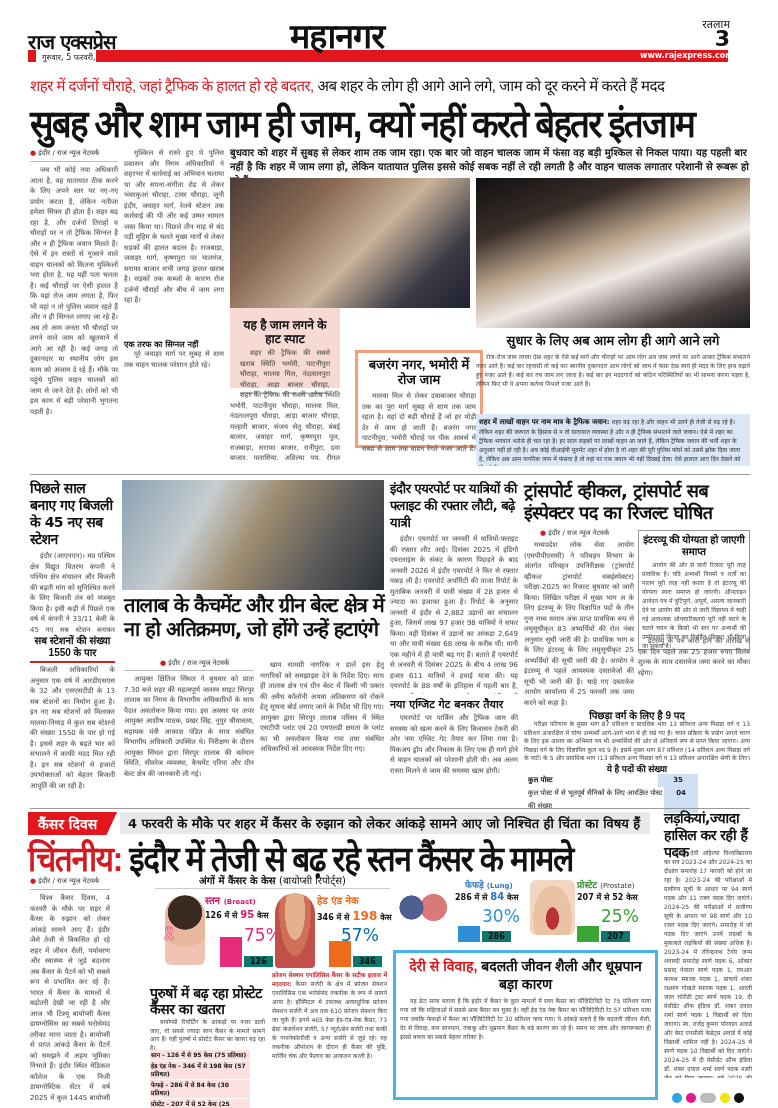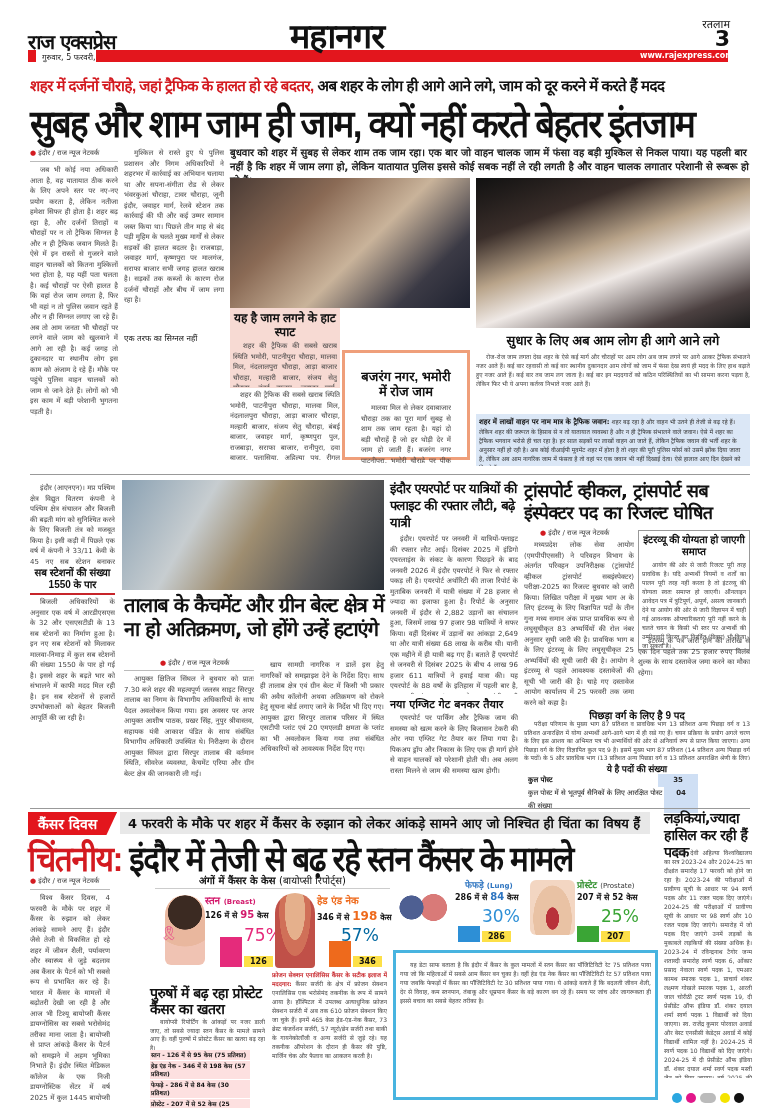--- a/index.html
+++ b/index.html
@@ -6,21 +6,21 @@
 body{width:778px;height:1108px;background:#fff;font-family:"DejaVu Sans",sans-serif;color:#111;overflow:hidden;position:relative}
 .abs{position:absolute}
 .hd-brand{left:28px;top:28px;font-size:20px;font-weight:bold;font-family:"DejaVu Serif",serif;letter-spacing:-1px}
 .hd-redbar{left:28px;top:50px;width:8px;height:12px;background:#e3161d}
 .hd-date{left:42px;top:51px;font-size:8px;color:#222}
 .hd-line{left:96px;top:50px;width:632px;height:12px;background:#e3161d}
 .hd-title{left:290px;top:12px;font-size:34px;font-weight:bold;font-family:"DejaVu Serif",serif;letter-spacing:-1px;color:#111}
 .hd-city{left:700px;top:16px;font-size:11px;text-align:right;width:30px}
 .hd-page{left:710px;top:26px;font-size:22px;font-weight:bold;width:20px;text-align:right}
 .hd-url{left:640px;top:51px;font-size:8px;color:#fff;font-weight:bold;width:88px;text-align:right}
-.kicker{left:30px;top:75px;width:720px;font-size:15px;font-weight:bold;letter-spacing:-0.5px;white-space:nowrap;font-family:"Liberation Sans Narrow","Liberation Sans",sans-serif}
+.kicker{left:30px;top:75px;width:720px;font-size:15px;font-weight:normal;letter-spacing:-0.5px;white-space:nowrap;font-family:"Liberation Sans Narrow","Liberation Sans",sans-serif}
 .kicker .red{color:#d31a20}
 .headline{left:30px;top:96px;width:720px;font-size:38px;font-weight:bold;letter-spacing:-2px;white-space:nowrap;text-align:center;font-family:"Liberation Sans",sans-serif;transform:scaleX(0.92);transform-origin:left}
 .byline{font-size:7px;color:#333;margin-bottom:4px}
 .byline::before{content:"● ";color:#d31a20}
 .col{font-size:7px;line-height:10.5px;color:#444;text-align:justify;overflow:hidden}
 .col p{text-indent:10px}
 .deck{left:230px;top:146px;width:520px;font-size:10px;font-weight:bold;line-height:14px;color:#222}
 .photo{background:linear-gradient(135deg,#4a3b35,#8a6a55 30%,#c9b39a 55%,#3b3a45 80%,#1f2230);overflow:hidden}
 .photo2{background:linear-gradient(160deg,#111 0%,#3a2e2a 25%,#b9a48a 45%,#efe9e6 60%,#4b4040 85%,#1b1b1b)}
 .photo3{background:linear-gradient(120deg,#8aa1b3 0%,#c7cdd0 30%,#9e8d70 50%,#5b5a5a 75%,#2b3138)}
@@ -32,21 +32,21 @@
 .red-sep{height:2px;background:#c7252a}
 .tbl-row{display:flex;justify-content:space-between;font-size:7px;line-height:13px}
 .tbl-val{background:#cfdff4;width:40px;text-align:center;font-weight:bold;color:#222}
 .cancer-tag{left:28px;top:812px;background:#e3161d;color:#fff;font-size:14px;font-weight:bold;padding:2px 20px 2px 10px;clip-path:polygon(0 0,100% 0,88% 100%,0 100%)}
 .cancer-strip{left:120px;top:812px;width:530px;height:22px;background:#e8e8e8;font-size:13px;font-weight:bold;padding:2px 8px;white-space:nowrap}
 .cancer-head{left:28px;top:834px;font-size:35px;font-weight:bold;letter-spacing:-1.5px;white-space:nowrap;transform:scaleX(0.9);transform-origin:left;font-family:"Liberation Sans",sans-serif}
 .cancer-head .red{color:#d31a20}
 .ill{border-radius:50%}
 .bar{position:absolute;bottom:0;width:22px}
 .pct{font-size:17px;font-weight:normal;position:absolute}
-.base-label{position:absolute;font-size:8px;background:#fde047;padding:1px 6px;font-weight:bold}
+.base-label{position:absolute;font-size:8px;background:#0f766e;padding:1px 6px;font-weight:bold}
 .organ-title{font-size:10px;font-weight:bold;position:absolute}
 .organ-count{font-size:8px;font-weight:bold;position:absolute}
 .dots span{display:inline-block;width:10px;height:10px;border-radius:50%;margin-right:4px}
 </style>
 </head>
 <body>
 
 <div class="abs hd-brand">राज एक्सप्रेस</div>
 <div class="abs hd-redbar" style="background: rgb(227, 22, 29);"></div>
 <div class="abs hd-date">गुरुवार, 5 फरवरी, 2026</div>
@@ -63,58 +63,62 @@
   <div class="byline">इंदौर / राज न्यूज नेटवर्क</div>
   <div class="sep-h" style="margin-bottom:3px"></div>
   <div class="col" style="height:310px">
       <p>जब भी कोई नया अधिकारी आता है, वह यातायात ठीक करने के लिए अपने स्तर पर नए-नए प्रयोग करता है, लेकिन नतीजा हमेशा सिफर ही होता है। शहर बढ़ रहा है, और दर्जनों तिराहों व चौराहों पर न तो ट्रैफिक सिग्नल है और न ही ट्रैफिक जवान मिलते हैं। ऐसे में इन रास्तों से गुजरने वाले वाहन चालकों को कितना मुश्किलों भरा होता है, यह यहीं पता चलता है। कई चौराहों पर ऐसी हालत है कि वहां रोज जाम लगता है, फिर भी वहां न तो पुलिस जवान रहते हैं और न ही सिग्नल लगाए जा रहे हैं। अब तो आम जनता भी चौराहों पर लगने वाले जाम को खुलवाने में आगे आ रही है। कई जगह तो दुकानदार या स्थानीय लोग इस काम को अंजाम दे रहे हैं। मौके पर पहुंचे पुलिस वाहन चालकों को जाम से जाने देते हैं। लोगों को भी इस काम में बड़ी परेशानी भुगतना पड़ती है।</p>
     </div>
 </div>
 <div class="abs" style="left:124px;top:148px;width:100px">
   <div class="col" style="height:172px">
       <p>मुश्किल से रास्ते हुए थे पुलिस प्रशासन और निगम अधिकारियों ने शहरभर में कार्रवाई का अभियान चलाया था और सपना-संगीता रोड से लेकर भंवरकुआं चौराहा, टावर चौराहा, जूनी इंदौर, जवाहर मार्ग, रेलवे स्टेशन तक कार्रवाई की थी और कई उम्मर सामान जब्त किया था। पिछले तीन माह से बंद पड़ी मुहिम के चलते मुख्य मार्गों से लेकर सड़कों की हालत बदतर है। राजबाड़ा, जवाहर मार्ग, कृष्णपुरा पर मालगंज, सराफा बाजार सभी जगह हालत खराब है। सड़कों तक कब्जों के कारण रोज दर्जनों चौराहों और बीच में जाम लगा रहा है।</p>
     </div>
-  <div style="font-size:8px;font-weight:normal;margin-top:12px">एक तरफ का सिग्नल नहीं</div>
+  <div style="font-size:8px;font-weight:bold;margin-top:18px">एक तरफ का सिग्नल नहीं</div>
+  <div class="col" style="height:120px">
+      <p>पूरे जवाहर मार्ग पर सुबह से शाम तक वाहन चालक परेशान होते रहे।</p>
+    </div>
 </div>
 
 <div class="abs deck">बुधवार को शहर में सुबह से लेकर शाम तक जाम रहा। एक बार जो वाहन चालक जाम में फंसा वह बड़ी मुश्किल से निकल पाया। यह पहली बार नहीं है कि शहर में जाम लगा हो, लेकिन यातायात पुलिस इससे कोई सबक नहीं ले रही लगती है और वाहन चालक लगातार परेशानी से रूबरू हो रहे हैं।</div>
 
 <div class="abs photo" style="left:230px;top:178px;width:240px;height:130px"></div>
 <div class="abs photo2" style="left:476px;top:178px;width:274px;height:150px"></div>
 
-<div class="abs pinkbox" style="left:230px;top:308px;width:110px;height:80px;padding:3px">
+<div class="abs pinkbox" style="left:230px;top:308px;width:110px;height:80px;padding:10px">
   <div class="sub-h" style="font-size:12px;line-height:14px">यह है जाम लगने के हाट स्पाट</div>
   <div class="col" style="height:46px;margin-top:2px">
       <p>शहर की ट्रैफिक की सबसे खराब स्थिति भमोरी, पाटनीपुरा चौराहा, मालवा मिल, नंदलालपुरा चौराहा, आड़ा बाजार चौराहा, मल्हारी बाजार, संजय सेतु चौराहा, बंबई बाजार, जवाहर मार्ग, कृष्णपुरा पुल, राजबाड़ा, सराफा बाजार, रानीपुरा, दवा बाजार, पलासिया, अहिल्या पथ, रीगल चौराहा जैसे इलाकों में रहती है।</p>
     </div>
 </div>
 <div class="abs col" style="left:230px;top:390px;width:110px;height:70px">
     <p>शहर की ट्रैफिक की सबसे खराब स्थिति भमोरी, पाटनीपुरा चौराहा, मालवा मिल, नंदलालपुरा चौराहा, आड़ा बाजार चौराहा, मल्हारी बाजार, संजय सेतु चौराहा, बंबई बाजार, जवाहर मार्ग, कृष्णपुरा पुल, राजबाड़ा, सराफा बाजार, रानीपुरा, दवा बाजार, पलासिया, अहिल्या पथ, रीगल चौराहा जैसे इलाकों में रहती है।</p>
   </div>
 
-<div class="abs box-orange" style="left:342px;top:350px;width:128px;height:110px;padding:16px">
+<div class="abs box-orange" style="left:355px;top:350px;width:128px;height:98px;padding:4px">
   <div class="sub-h" style="font-size:13px;line-height:15px">बजरंग नगर, भमोरी में रोज जाम</div>
   <div class="col" style="height:60px;margin-top:4px">
       <p>मालवा मिल से लेकर दवाबाजार चौराहा तक का पूरा मार्ग सुबह से शाम तक जाम रहता है। यहां दो बड़ी चौराहें हैं जो हर थोड़ी देर में जाम हो जाती हैं। बजरंग नगर पाटनीपुरा, भमोरी चौराहे पर पीक आवर्स में सुबह से शाम तक वाहन रेंगते नजर आते हैं। कहीं-कहीं पुलिसकर्मी खड़ी रहते हैं, फिर भी जाम लगता है।</p>
     </div>
 </div>
 
 <div class="abs" style="left:476px;top:331px;width:274px">
   <div class="sub-h" style="font-size:13px">सुधार के लिए अब आम लोग ही आगे आने लगे</div>
   <div class="col" style="height:50px;margin-top:3px;font-size:6px;line-height:9px">
       <p>रोज-रोज जाम लगता देख शहर के ऐसे कई मार्ग और चौराहों पर आम लोग अब जाम लगने पर आगे आकर ट्रैफिक संभालने नजर आते हैं। कई बार रहवासी तो कई बार स्थानीय दुकानदार आम लोगों को जाम में फंसा देख स्वयं ही मदद के लिए हाथ बढ़ाते हुए नजर आते हैं। कई बार तब जाम लग जाता है। कई बार इन मददगारों को कठिन परिस्थितियों का भी सामना करना पड़ता है, लेकिन फिर भी ये अपना कर्तव्य निभाते नजर आते हैं।</p>
     </div>
 </div>
 <div class="abs blue-box" style="left:476px;top:414px;width:274px;height:52px;padding:3px;font-size:6px;line-height:9px;overflow:hidden;color:#333">
   <b style="color:#111;font-size:7px">शहर में लाखों वाहन पर नाम मात्र के ट्रैफिक जवान:</b><span> शहर बढ़ रहा है और वाहन भी उतने ही तेजी से बढ़ रहे हैं। लेकिन शहर की जरूरत के हिसाब से न तो यातायात व्यवस्था है और न ही ट्रैफिक संभालने वाले जवान। ऐसे में शहर का ट्रैफिक भगवान भरोसे ही चल रहा है। हर साल सड़कों पर लाखों वाहन आ जाते हैं, लेकिन ट्रैफिक जवान की भर्ती शहर के अनुसार नहीं हो रही है। अब कोई वीआईपी मूवमेंट शहर में होता है तो शहर की पूरी पुलिस फोर्स को उसमें झोंक दिया जाता है, लेकिन अब आम नागरिक जाम में फंसता है तो वहां पर एक जवान भी नहीं दिखाई देता। ऐसे हालात आए दिन देखने को मिलते हैं।</span>
 </div>
 
 <div class="abs red-sep" style="left:30px;top:474px;width:720px;height:1px;background:#999"></div>
 
 <div class="abs" style="left:30px;top:480px;width:85px">
+  <div style="font-size:14px;font-weight:bold;line-height:17px;letter-spacing:-0.5px">पिछले साल बनाए गए बिजली के 45 नए सब स्टेशन</div>
   <div class="col" style="height:82px;margin-top:3px">
       <p>इंदौर (आएनएन)। मप्र पश्चिम क्षेत्र विद्युत वितरण कंपनी ने पश्चिम क्षेत्र संचालन और बिजली की बढ़ती मांग को सुनिश्चित करने के लिए बिजली तंत्र को मजबूत किया है। इसी कड़ी में पिछले एक वर्ष में कंपनी ने 33/11 केवी के 45 नए सब स्टेशन बनाकर किसानों, उद्योगों, घरेलू, गैर घरेलू श्रेणी के उपभोक्ताओं के लिए बिजली प्रदाय प्रारंभ कर दिया है।</p>
     </div>
   <div class="sub-h" style="font-size:10px;line-height:12px;margin-top:2px">सब स्टेशनों की संख्या 1550 के पार</div>
   <div class="red-sep" style="margin:2px 0"></div>
   <div class="col" style="height:135px">
       <p>बिजली अधिकारियों के अनुसार एक वर्ष में आरडीएसएस के 32 और एसएसटीडी के 13 सब स्टेशनों का निर्माण हुआ है। इन नए सब स्टेशनों को मिलाकर मालवा-निमाड़ में कुल सब स्टेशनों की संख्या 1550 के पार हो गई है। इससे शहर के बढ़ते भार को संभालने में काफी मदद मिल रही है। इन सब स्टेशनों से हजारों उपभोक्ताओं को बेहतर बिजली आपूर्ति की जा रही है।</p>
     </div>
 </div>
 
@@ -239,20 +243,21 @@
 <div class="abs" style="left:150px;top:1050px;width:100px">
   <div style="font-size:6px;font-weight:bold;background:#fde0e0;margin-bottom:1px;padding:1px">स्तन - 126 में से 95 केस (75 प्रतिशत)</div>
   <div style="font-size:6px;font-weight:bold;background:#fde0e0;margin-bottom:1px;padding:1px">हेड एंड नेक - 346 में से 198 केस (57 प्रतिशत)</div>
   <div style="font-size:6px;font-weight:bold;background:#fde0e0;margin-bottom:1px;padding:1px">फेफड़े - 286 में से 84 केस (30 प्रतिशत)</div>
   <div style="font-size:6px;font-weight:bold;background:#fde0e0;padding:1px">प्रोस्टेट - 207 में से 52 केस (25 प्रतिशत)</div>
 </div>
 
 <div class="abs col" style="left:272px;top:970px;width:115px;height:130px;font-size:6px;line-height:9px"><b style="color:#c7252a">फ्रोजन सेक्शन एनालिसिस कैंसर के सटीक इलाज में मददगार:</b><span> कैंसर सर्जरी के क्षेत्र में फ्रोजन सेक्शन एनालिसिस एक भरोसेमंद तकनीक के रूप में सामने आया है। हॉस्पिटल में उपलब्ध अत्याधुनिक फ्रोजन सेक्शन सर्जरी में अब तक 610 फ्रोजन सेक्शन किए जा चुके हैं। इनमें 465 केस हेड-एंड-नेक कैंसर, 73 ब्रेस्ट कंजर्वेशन सर्जरी, 57 न्यूरो/ब्रेन सर्जरी तथा बाकी के गायनेकोलॉजी व अन्य सर्जरी से जुड़े रहे। यह तकनीक ऑपरेशन के दौरान ही कैंसर की पुष्टि, मार्जिन चेक और फैलाव का आकलन करती है।</span></div>
 
 <div class="abs" style="left:393px;top:950px;width:265px;height:150px;border:3px solid #48b4e0;padding:4px">
+  <div class="sub-h" style="font-size:14px;line-height:18px"><span style="color:#d31a20">देरी से विवाह,</span><span> बदलती जीवन शैली और धूम्रपान बड़ा कारण</span></div>
   <div class="col" style="height:95px;margin-top:3px;font-size:6px;line-height:9px">
       <p>यह डेटा साफ बताता है कि इंदौर में कैंसर के कुल मामलों में स्तन कैंसर का पॉजिटिविटी रेट 75 प्रतिशत पाया गया जो कि महिलाओं में सबसे आम कैंसर बन चुका है। वहीं हेड एंड नेक कैंसर का पॉजिटिविटी रेट 57 प्रतिशत पाया गया जबकि फेफड़ों में कैंसर का पॉजिटिविटी रेट 30 प्रतिशत पाया गया। ये आंकड़े बताते हैं कि बदलती जीवन शैली, देर से विवाह, कम स्तनपान, तंबाकू और धूम्रपान कैंसर के बड़े कारण बन रहे हैं। समय पर जांच और जागरूकता ही इससे बचाव का सबसे बेहतर तरीका है।</p>
     </div>
 </div>
 
 <div class="abs" style="left:664px;top:810px;width:90px;font-size:14px;font-weight:bold;line-height:17px;letter-spacing:-0.5px">लड़कियां,ज्यादा हासिल कर रही हैं पदक</div>
 <div class="abs col" style="left:664px;top:848px;width:88px;height:230px;font-size:6px;line-height:9px">
     <p>इंदौर। देवी अहिल्या विश्वविद्यालय का सत्र 2023-24 और 2024-25 का दीक्षांत समारोह 17 फरवरी को होने जा रहा है। 2023-24 की परीक्षाओं में प्रावीण्य सूची के आधार पर 94 स्वर्ण पदक और 11 रजत पदक दिए जाएंगे। 2024-25 की परीक्षाओं में प्रावीण्य सूची के आधार पर 98 स्वर्ण और 10 रजत पदक दिए जाएंगे। समारोह में जो पदक दिए जाएंगे उनमें लड़कों के मुकाबले लड़कियों की संख्या अधिक है। 2023-24 में रविन्द्रनाथ टैगोर जन्म शताब्दी समारोह स्वर्ण पदक 6, ओंकार प्रसाद नेवाला स्वर्ण पदक 1, एमआर कामथ स्मारक पदक 1, प्राचार्य शंकर लक्ष्मण गोखले स्मारक पदक 1, आरती जाल चोरीठी ट्रस्ट स्वर्ण पदक 19, दी प्रेसीडेंट ऑफ इंडिया डॉ. शंकर दयाल शर्मा स्वर्ण पदक 1 विद्यार्थी को दिया जाएगा। स्व. राजेंद्र कुमार पोरवाल अवार्ड और बेस्ट एनसीसी केडेट्स अवार्ड में कोई विद्यार्थी शामिल नहीं है। 2024-25 में स्वर्ण पदक 10 विद्यार्थी को दिए जाएंगे। 2024-25 में दी प्रेसीडेंट ऑफ इंडिया डॉ. शंकर दयाल शर्मा स्वर्ण पदक मस्ती जैन को दिया जाएगा। वर्ष 2025 की शैक्षणिक, खेलकूद, सामाजिक गतिविधियों में, उत्कृष्ट, सदचरित्र व सुव्यवहार करने पर पदक दिया जाएगा।</p>
   </div>
 

